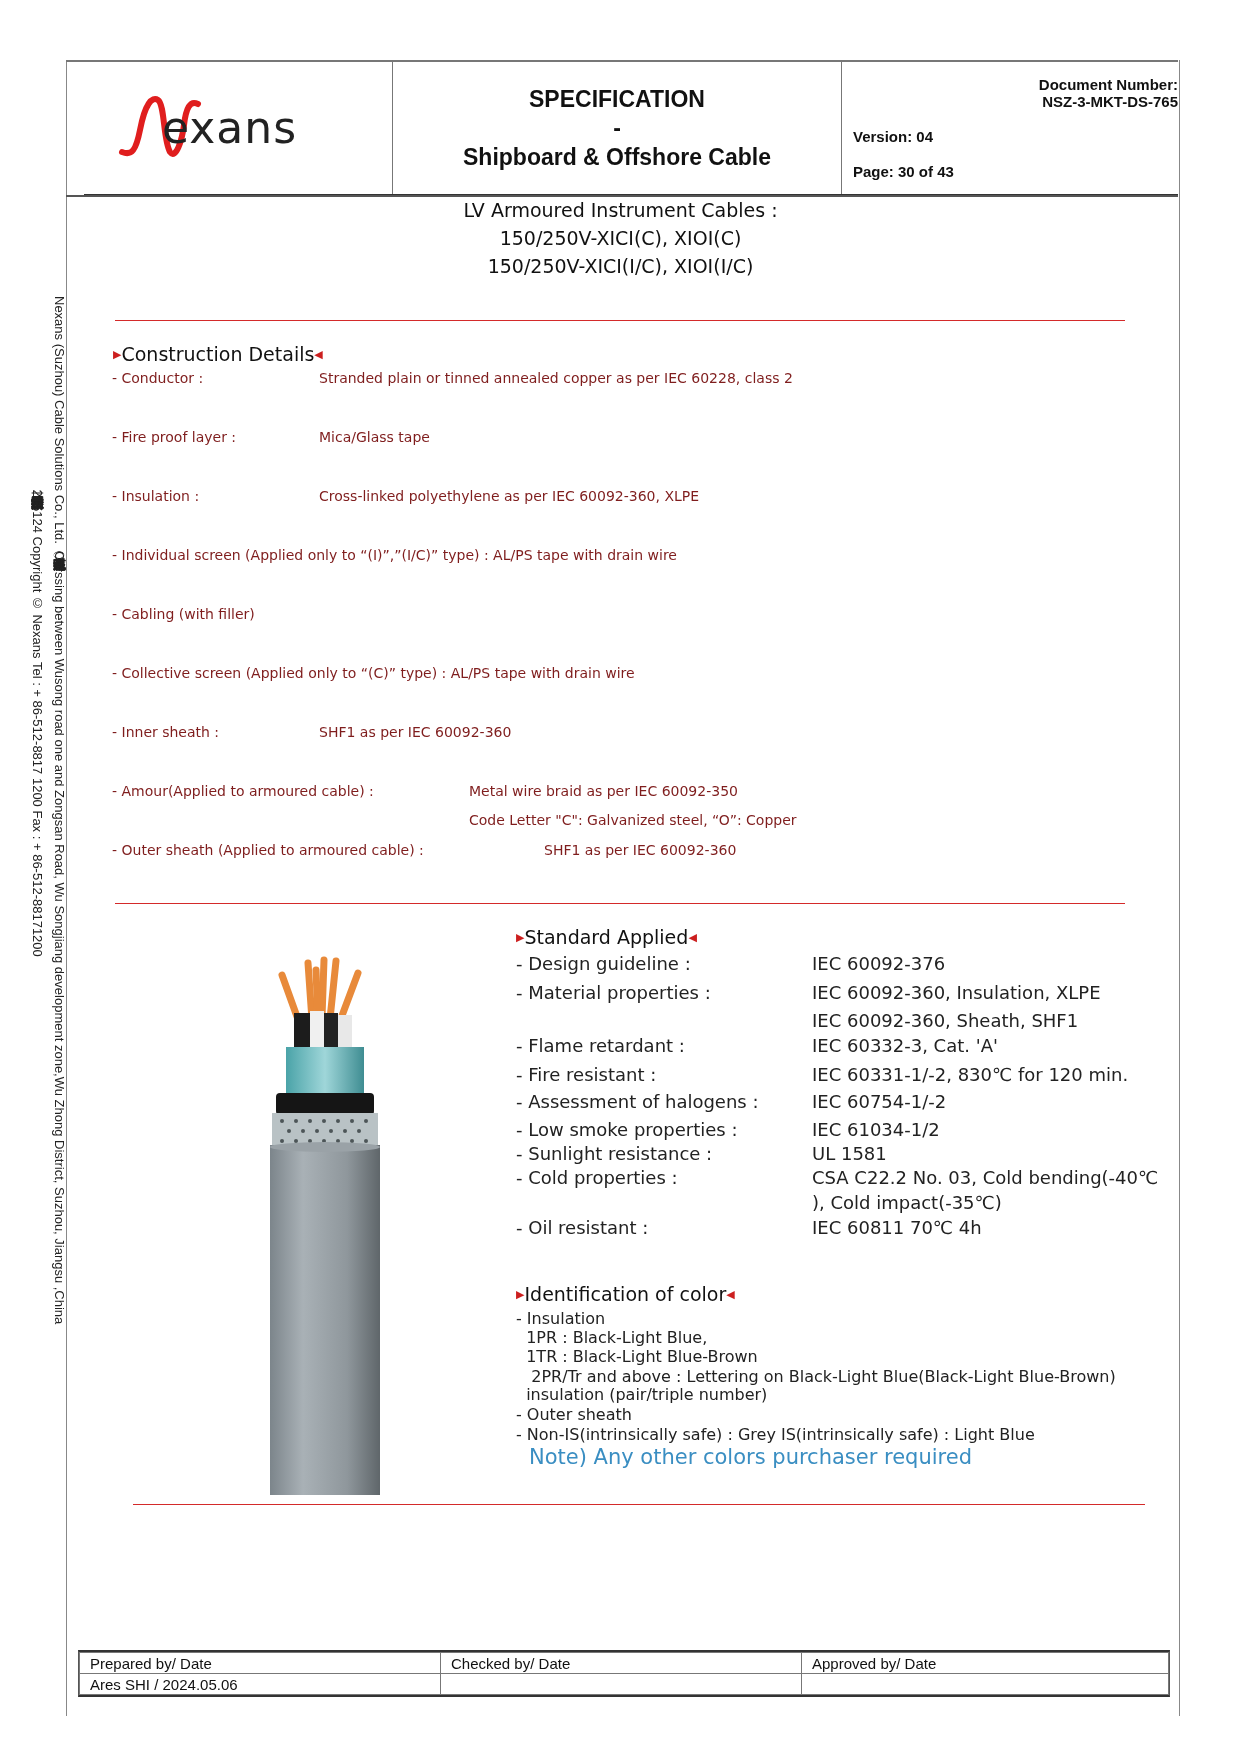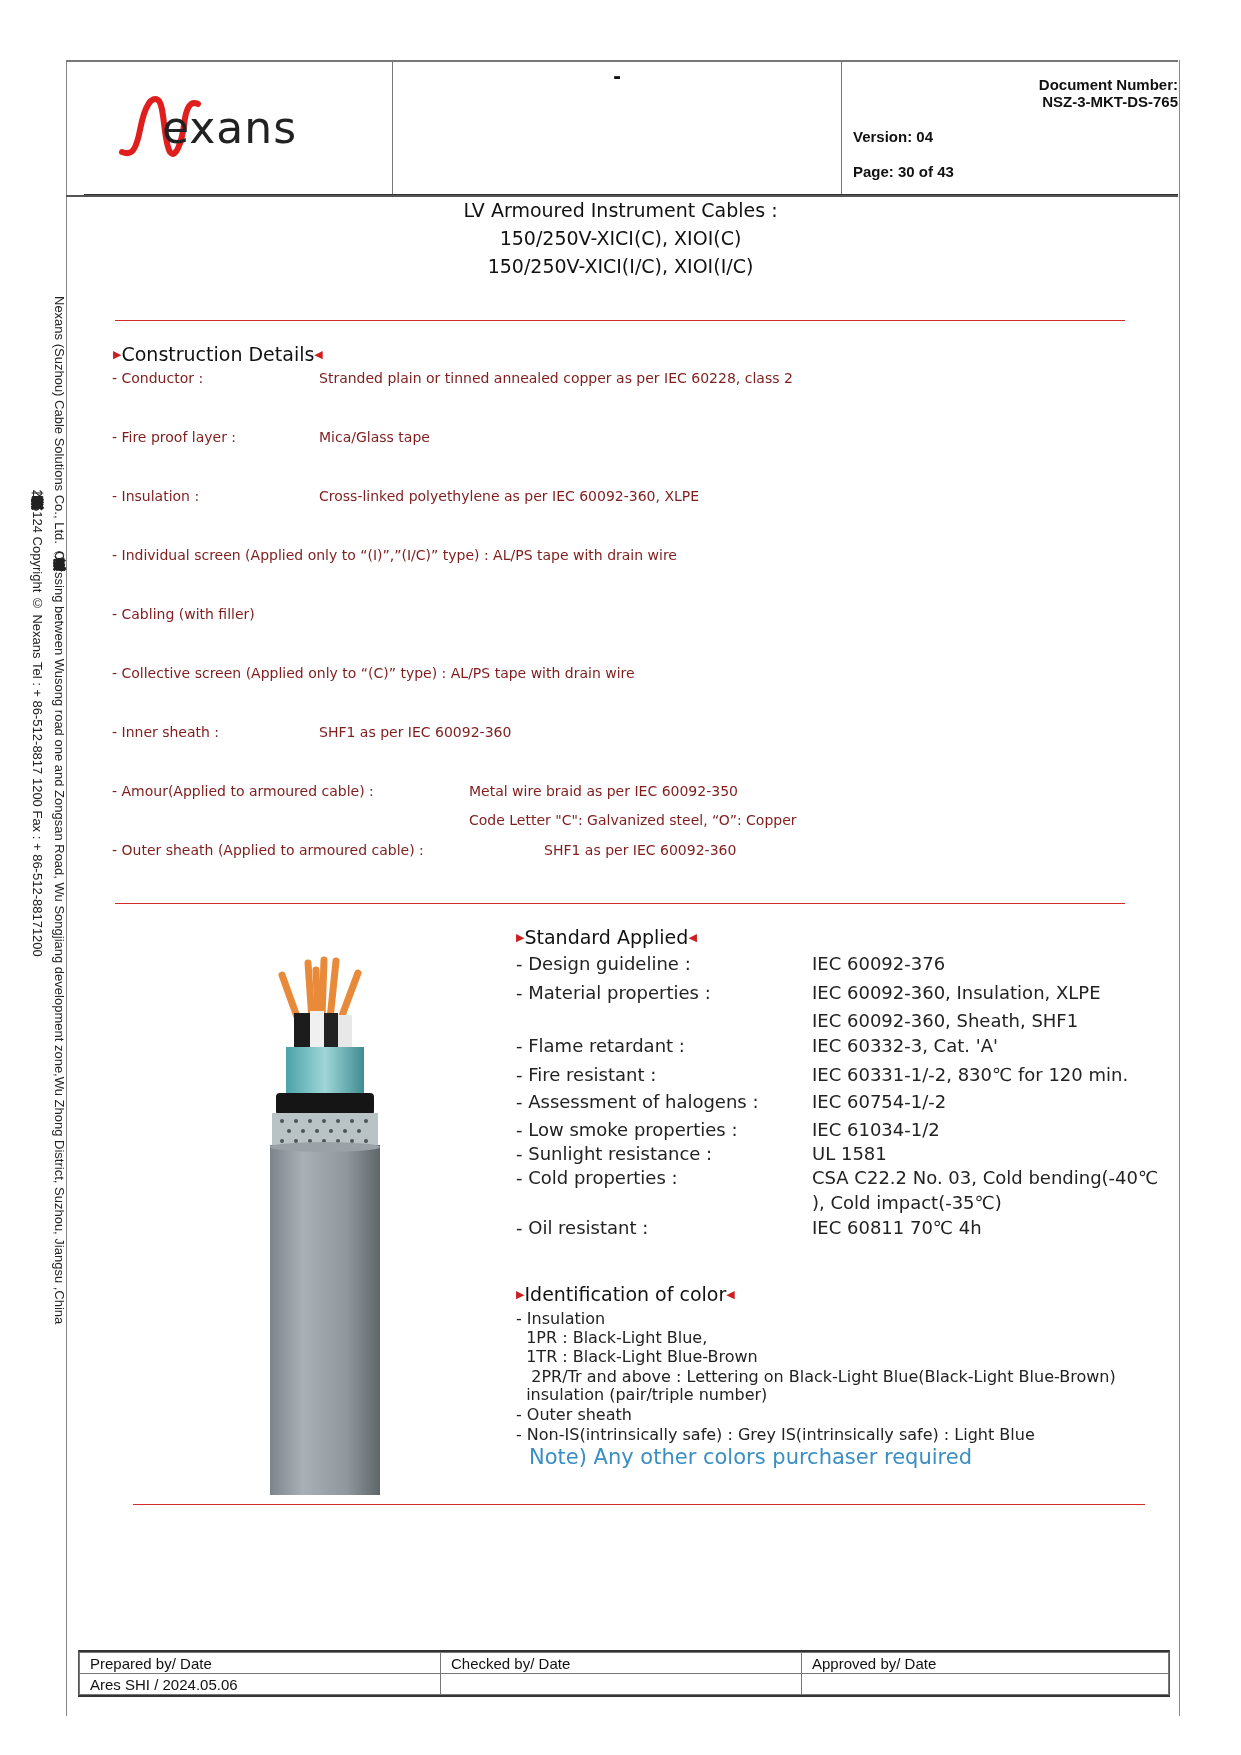--- a/index.html
+++ b/index.html
@@ -49,21 +49,23 @@
 <div class="frame"></div>
 
 <div class="hdr">
   <div class="logo-cell">
     <svg class="logo" viewBox="0 0 230 75">
       <path d="M4 62 C 14 66, 18 60, 22 40 C 27 14, 34 6, 40 10 C 47 15, 45 50, 52 62 C 58 70, 64 50, 66 35 C 68 18, 72 10, 80 14" fill="none" stroke="#e01e1e" stroke-width="6" stroke-linecap="round"></path>
     </svg>
     <span class="logo-text">exans</span>
   </div>
   <div class="title-cell">
+    <div class="t1">SPECIFICATION</div>
     <div>-</div>
+    <div>Shipboard &amp; Offshore Cable</div>
   </div>
   <div class="meta-cell">
     <div class="m1">
       <div>Document Number:</div>
       <div>NSZ-3-MKT-DS-765</div>
     </div>
     <div class="m2">Version: 04</div>
     <div class="m3">Page: 30 of 43</div>
   </div>
 </div>

